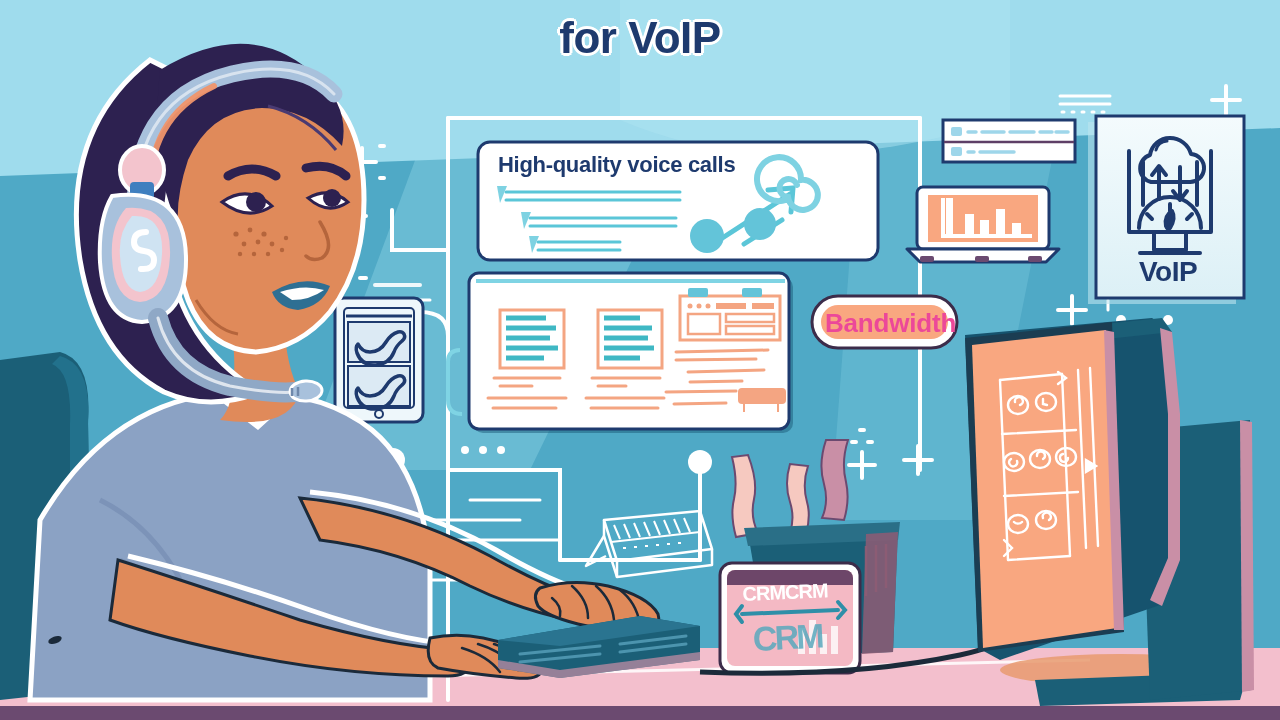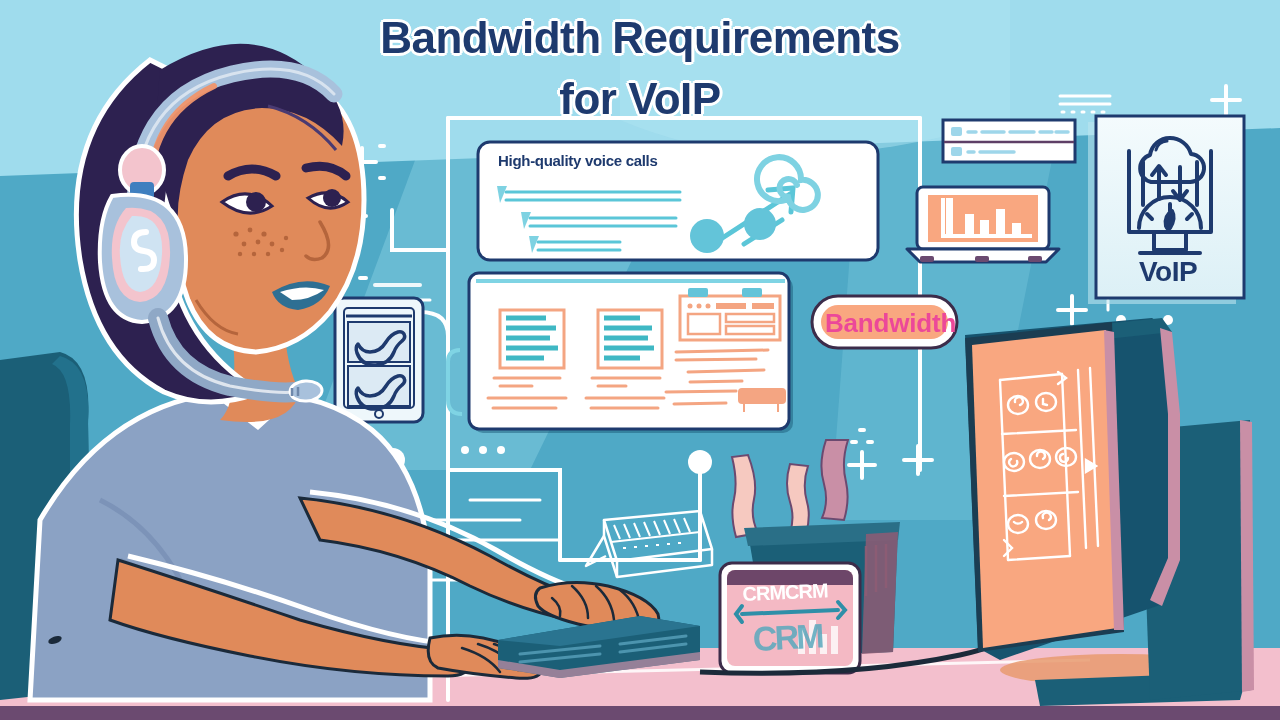--- a/index.html
+++ b/index.html
@@ -15,21 +15,21 @@
     -webkit-text-stroke:0px;
     text-shadow:
        2px 0 #fff,-2px 0 #fff,0 2px #fff,0 -2px #fff,
        2px 2px #fff,-2px 2px #fff,2px -2px #fff,-2px -2px #fff,
        3px 0 #fff,-3px 0 #fff,0 3px #fff,0 -3px #fff;
     pointer-events:none;
   }
   #title .l2{display:block;}
 
   #hq-label{
-    left:498px;top:152px;font-size:15px;font-weight:bold;color:#1e3a6e;
+    left:498px;top:152px;font-size:22px;font-weight:bold;color:#1e3a6e;
     letter-spacing:-.3px;
   }
   #bw-label{
     left:825px;top:308px;font-size:26px;font-weight:bold;color:#ec4899;
     letter-spacing:-.2px;
   }
   #voip-label{
     left:1139px;top:256px;font-size:28px;font-weight:bold;color:#1e3a6e;
     letter-spacing:-.5px;
   }
@@ -473,21 +473,20 @@
             <path d="M520 662 L600 654"></path>
         <path d="M620 644 L686 636"></path>
             <path d="M620 652 L686 644"></path>
       </g>
     </g>
 
   </g>
 </svg>
 
 <div class="txt" id="title">
-  <span>Bandwidth Requirements</span>
   <span class="l2">for VoIP</span>
 </div>
 
 <div class="txt" id="hq-label">High-quality voice calls</div>
 
 <div class="txt" id="bw-label">Bandwidth</div>
 
 <div class="txt" id="voip-label">VoIP</div>
 
 <div class="txt" id="crm-label">CRMCRM</div>

